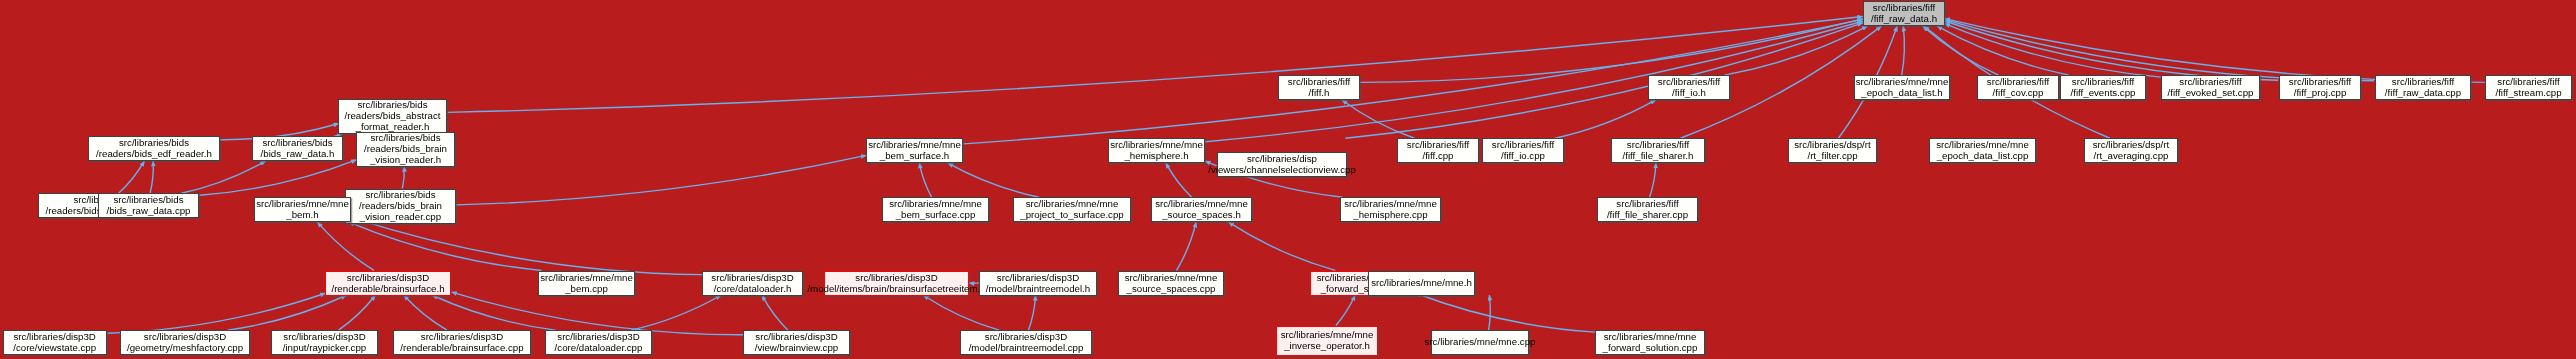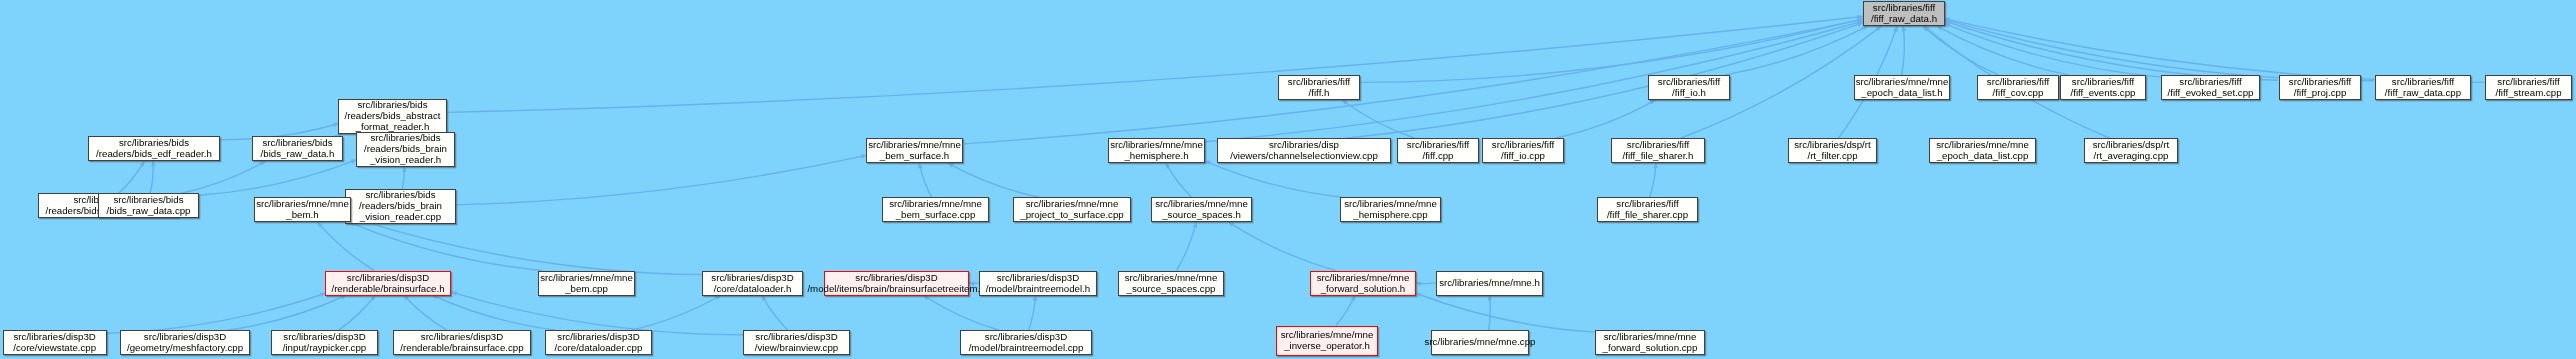--- a/index.html
+++ b/index.html
@@ -1,16 +1,16 @@
 <!DOCTYPE html>
 <html style="font-size:10.7px"><head>
 <meta charset="utf-8">
 <style>
   html,body{margin:0;padding:0;background:#000;}
-  #canvas{position:relative;width:2576px;height:359px;background:#7dd3fc;
+  #canvas{position:relative;width:2576px;height:359px;background:#b91c1c;
           font-family:"Liberation Sans","DejaVu Sans",sans-serif;overflow:hidden;}
   .node{position:absolute;box-sizing:border-box;background:#fffffc;border:0.7px solid #404040;
         color:#000;display:flex;align-items:center;justify-content:center;text-align:center;
         font-size:9.7px;line-height:1.12;white-space:pre;padding:0.7px 2px;
         box-shadow:1.3px 1.3px 0 rgba(80,80,80,.55);}
   .node.root{background:#bfbfbf;border:0.7px solid #404040;font-size:9.7px;}
   .node.hl{background:#fff0f0;border:1.1px solid #ff0000;}
   #edges{position:absolute;left:0;top:0;width:2576px;height:359px;pointer-events:none;}
 </style>
 </head>
@@ -103,21 +103,21 @@
 /readers/bids_edf_reader.h</div>
     <div class="node" style="left: 252px; top: 136px; width: 91px; height: 25px;">src/libraries/bids
 /bids_raw_data.h</div>
     <div class="node" style="left: 356px; top: 132px; width: 99px; height: 35px;">src/libraries/bids
 /readers/bids_brain
 _vision_reader.h</div>
     <div class="node" style="left: 866px; top: 138px; width: 97px; height: 25px;">src/libraries/mne/mne
 _bem_surface.h</div>
     <div class="node" style="left: 1108px; top: 138px; width: 97px; height: 25px;">src/libraries/mne/mne
 _hemisphere.h</div>
-    <div class="node" style="left: 1217px; top: 138px; width: 174px; height: 25px;">src/libraries/disp
+    <div class="node" style="left: 1217px; top: 152px; width: 130px; height: 25px;">src/libraries/disp
 /viewers/channelselectionview.cpp</div>
     <div class="node" style="left: 1397px; top: 138px; width: 82px; height: 25px;">src/libraries/fiff
 /fiff.cpp</div>
     <div class="node" style="left: 1482px; top: 138px; width: 82px; height: 25px;">src/libraries/fiff
 /fiff_io.cpp</div>
     <div class="node" style="left: 1611px; top: 138px; width: 94px; height: 25px;">src/libraries/fiff
 /fiff_file_sharer.h</div>
     <div class="node" style="left: 1788px; top: 138px; width: 89px; height: 25px;">src/libraries/dsp/rt
 /rt_filter.cpp</div>
     <div class="node" style="left: 1929px; top: 138px; width: 107px; height: 25px;">src/libraries/mne/mne
@@ -150,21 +150,21 @@
     <div class="node" style="left: 702px; top: 271px; width: 101px; height: 25px;">src/libraries/disp3D
 /core/dataloader.h</div>
     <div class="node hl" style="left: 824px; top: 271px; width: 145px; height: 25px;">src/libraries/disp3D
 /model/items/brain/brainsurfacetreeitem.h</div>
     <div class="node" style="left: 979px; top: 271px; width: 118px; height: 25px;">src/libraries/disp3D
 /model/braintreemodel.h</div>
     <div class="node" style="left: 1118px; top: 271px; width: 106px; height: 25px;">src/libraries/mne/mne
 _source_spaces.cpp</div>
     <div class="node hl" style="left: 1310px; top: 271px; width: 106px; height: 25px;">src/libraries/mne/mne
 _forward_solution.h</div>
-    <div class="node" style="left: 1436px; top: 271px; width: 107px; height: 25px;">src/libraries/mne/mne.h</div>
+    <div class="node" style="left: 1368px; top: 271px; width: 107px; height: 25px;">src/libraries/mne/mne.h</div>
     <div class="node" style="left: 2.7px; top: 330px; width: 104px; height: 25px;">src/libraries/disp3D
 /core/viewstate.cpp</div>
     <div class="node" style="left: 120px; top: 330px; width: 130px; height: 25px;">src/libraries/disp3D
 /geometry/meshfactory.cpp</div>
     <div class="node" style="left: 271px; top: 330px; width: 107px; height: 25px;">src/libraries/disp3D
 /input/raypicker.cpp</div>
     <div class="node" style="left: 393px; top: 330px; width: 138px; height: 25px;">src/libraries/disp3D
 /renderable/brainsurface.cpp</div>
     <div class="node" style="left: 545px; top: 330px; width: 107px; height: 25px;">src/libraries/disp3D
 /core/dataloader.cpp</div>

